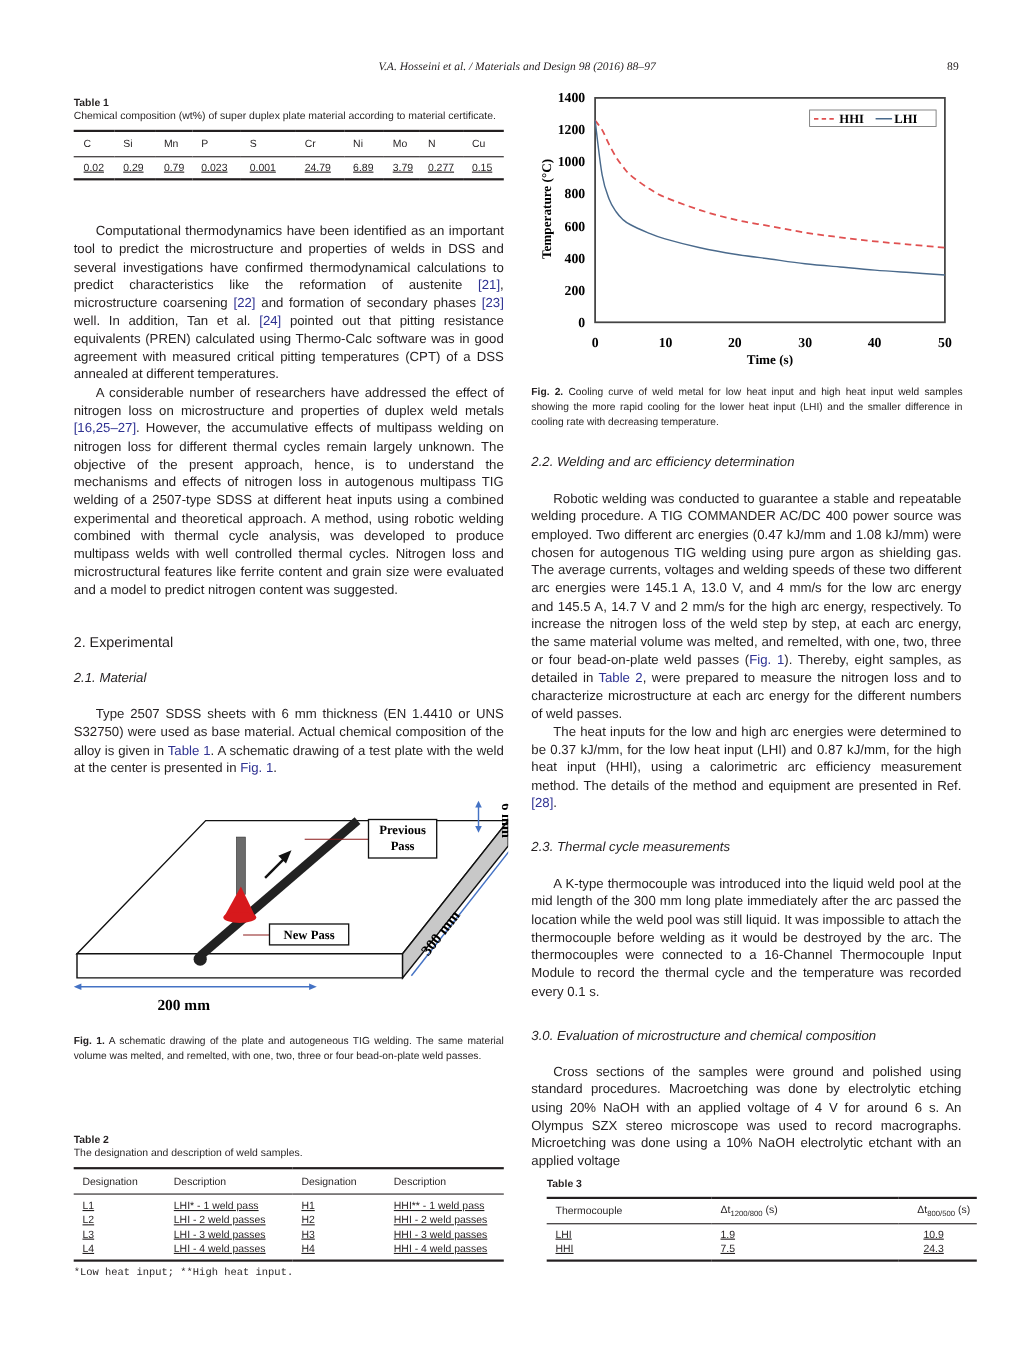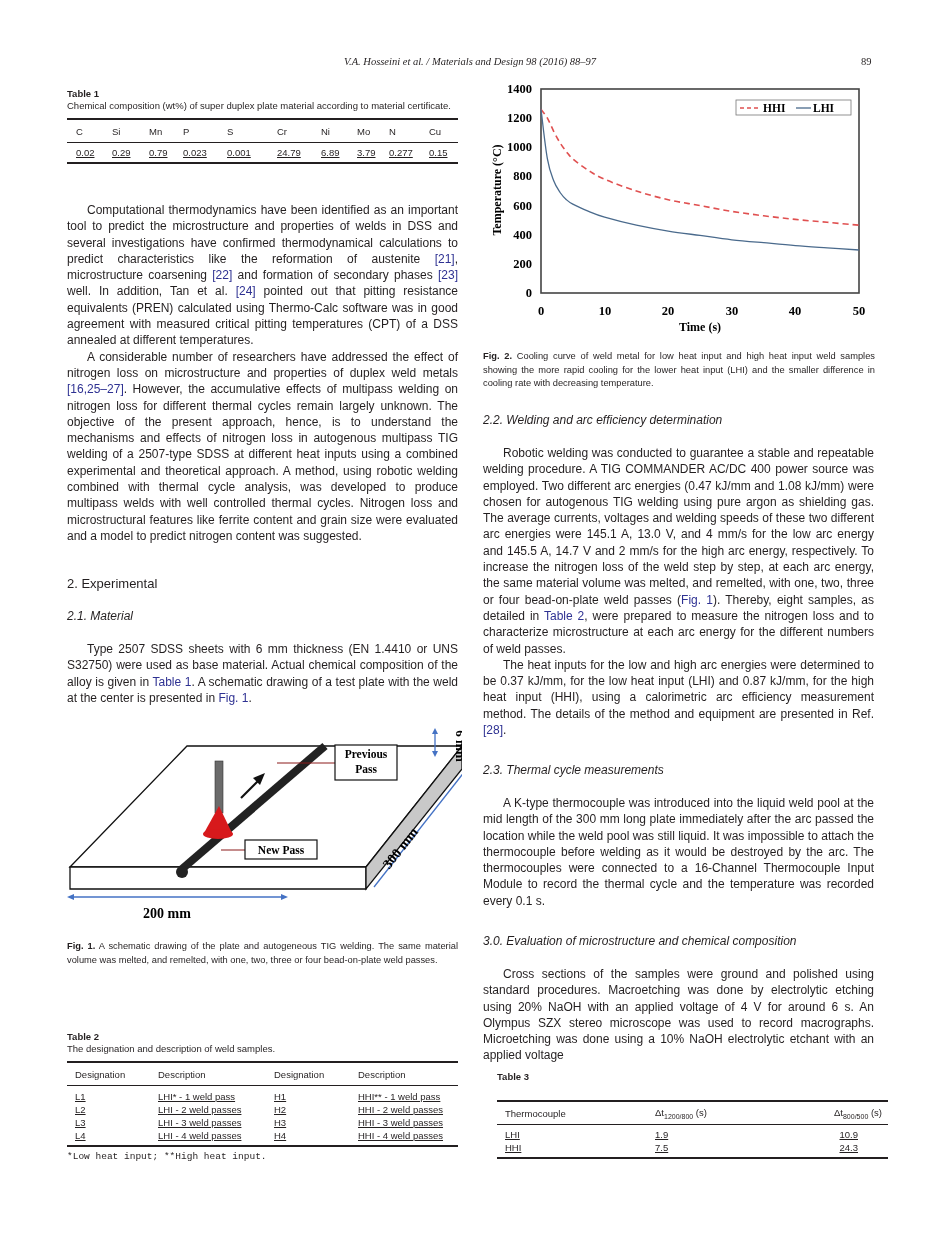--- a/index.html
+++ b/index.html
@@ -243,21 +243,21 @@
   <p class="para">A K-type thermocouple was introduced into the liquid weld pool at the mid length of the 300 mm long plate immediately after the arc passed the location while the weld pool was still liquid. It was impossible to attach the thermocouple before welding as it would be destroyed by the arc. The thermocouples were connected to a 16-Channel Thermocouple Input Module to record the thermal cycle and the temperature was recorded every 0.1 s.</p>
 </div>
 
 <div class="abs h2" style="left:483px; top:934px;">3.0. Evaluation of microstructure and chemical composition</div>
 <div class="abs" style="left:483px; top:966px; width:391px;">
   <p class="para">Cross sections of the samples were ground and polished using standard procedures. Macroetching was done by electrolytic etching using 20% NaOH with an applied voltage of 4 V for around 6 s. An Olympus SZX stereo microscope was used to record macrographs. Microetching was done using a 10% NaOH electrolytic etchant with an applied voltage</p>
 </div>
 
 <div class="abs" style="left:497px; top:1071px; width:391px;">
   <div class="tbl-label">Table 3</div>
-  <table class="t" style="width:391px; margin-top:18px;">
+  <table class="t" style="width:391px; margin-top:6px;">
     <colgroup>
         <col style="width:150px">
         <col style="width:170px">
         <col style="width:71px">
       </colgroup>
     <thead>
         <tr>
       <th>Thermocouple</th>
       <th><span>Δt</span><sub>1200/800</sub><span> (s)</span></th>
       <th style="text-align:right; padding-right:6px"><span>Δt</span><sub>800/500</sub><span> (s)</span></th>

